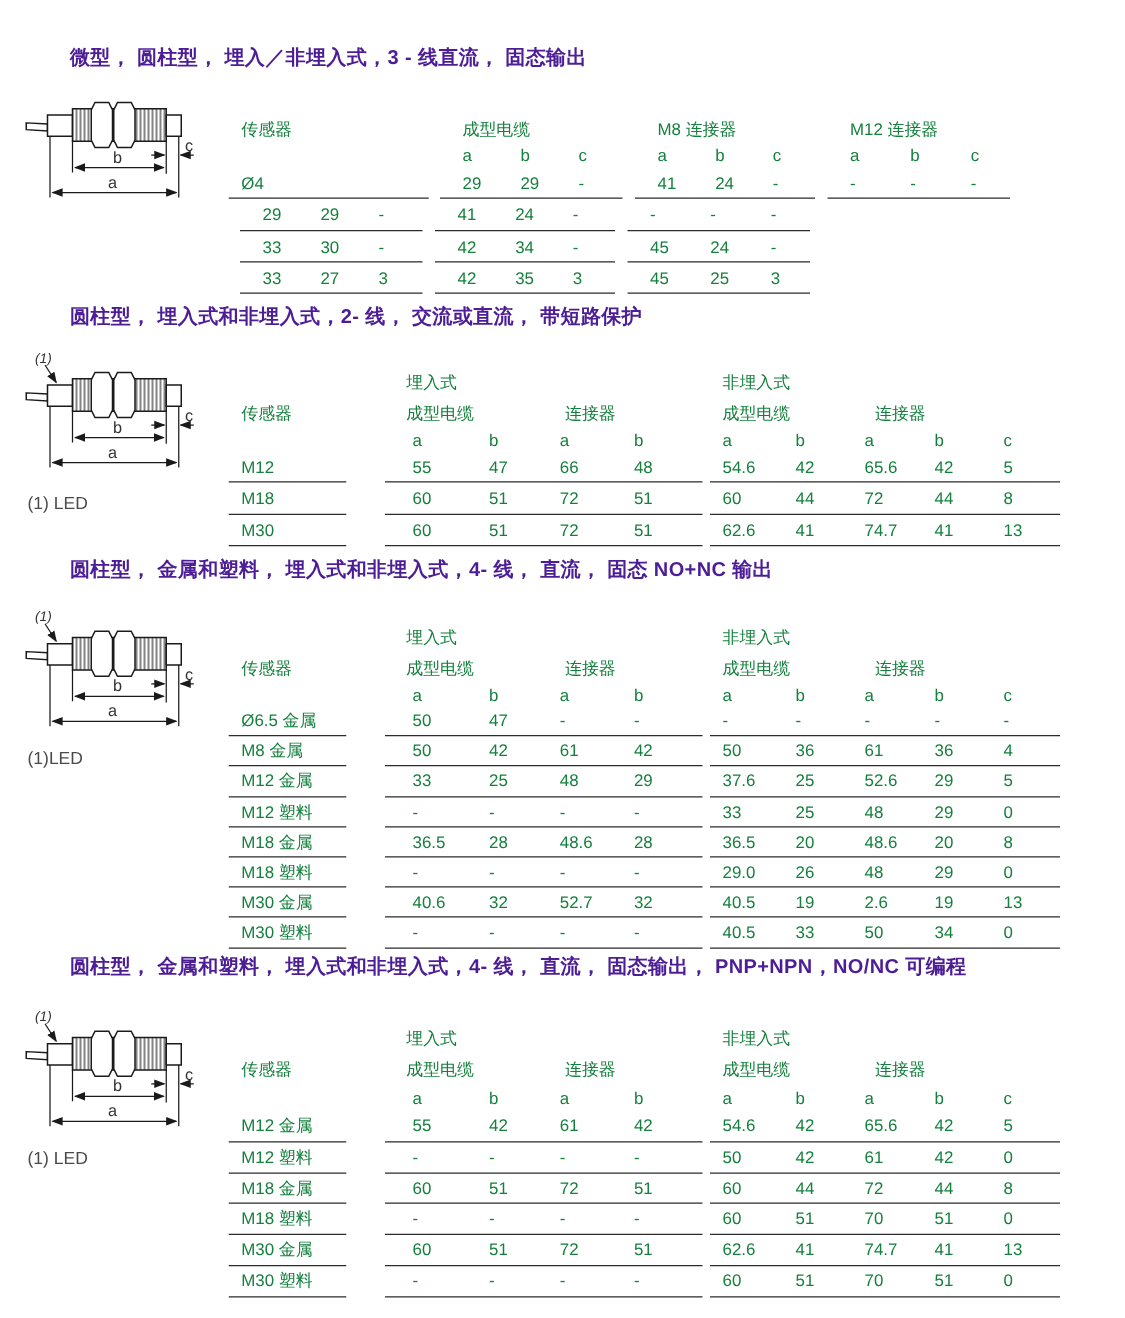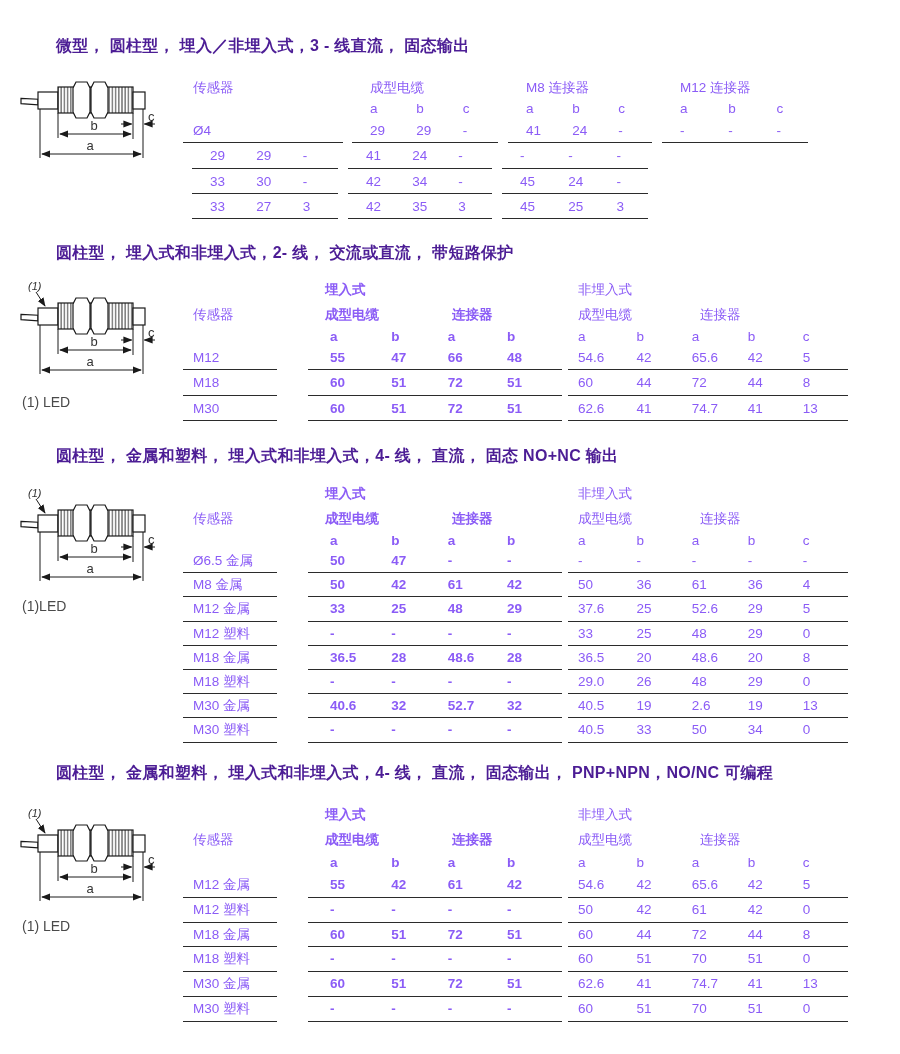--- a/index.html
+++ b/index.html
@@ -6,21 +6,21 @@
   body{
     width:900px;height:1054px;position:relative;background:#ffffff;
     font-family:"Liberation Sans", sans-serif;overflow:hidden;
   }
   .abs{position:absolute;}
   .title{
     position:absolute;left:40px;font-weight:bold;font-size:16px;color:#4c1d95;
     letter-spacing:.3px;white-space:nowrap;margin-left:16px;
   }
   .legend{position:absolute;left:22px;font-size:14px;color:#4a4a4a;white-space:nowrap;}
-  .tbl{position:absolute;left:183px;font-size:13.5px;color:#8b5cf6;}
+  .tbl{position:absolute;left:183px;font-size:13.5px;color:#15803d;margin-top:16px;}
   .row{display:flex;}
   .row>*{height:100%;box-sizing:border-box;}
   .nc{padding-left:10px;white-space:nowrap;overflow:hidden;}
   .g{display:flex;}
   .cell{display:inline-block;white-space:nowrap;}
   .drow .nc,.drow .g{border-bottom:1px solid #2b2b2b;}
   .h17{height:17px;line-height:17px;}
   .h18{height:18px;line-height:18px;}
   .h20{height:20px;line-height:20px;}
   .h24{height:24px;line-height:24px;}
@@ -35,21 +35,21 @@
   .t1 .g2{width:144px;margin-left:10px;}
   .t1 .g3{width:146px;margin-left:10px;}
   .t1 .cell{width:45px;padding-left:18px;}
   .t1 .g1 .cell:last-child{width:56px;}
   .t1 .g2 .cell:last-child{width:54px;}
   .t1 .g3 .cell{width:48px;}
   .t1 .g3 .cell:last-child{width:50px;}
   .t1 .lc{width:100%;padding-left:18px;}
   
   .t2 .nc{width:94px;}
-  .t2 .gA{width:254px;margin-left:31px;font-weight:bold;}
+  .t2 .gA{width:254px;margin-left:31px;}
   .t2 .gB{width:280px;margin-left:6px;}
   .t2 .gA .cell{padding-left:22px;}
   .t2 .gB .cell{padding-left:10px;}
   .t2 .gA .w1{width:60px;} .t2 .gA .w2{width:53px;} .t2 .gA .w3{width:57px;} .t2 .gA .w4{width:84px;}
   .t2 .gB .x1{width:59px;} .t2 .gB .x2{width:55px;} .t2 .gB .x3{width:56px;} .t2 .gB .x4{width:55px;} .t2 .gB .x5{width:55px;}
   .t2 .gA .la{width:113px;padding-left:17px;} .t2 .gA .lb{flex:1;padding-left:14px;}
   .t2 .gB .la{width:114px;padding-left:10px;} .t2 .gB .lb{flex:1;padding-left:8px;}
   svg text{font-family:"Liberation Sans", sans-serif;}
 </style>
 </head>

